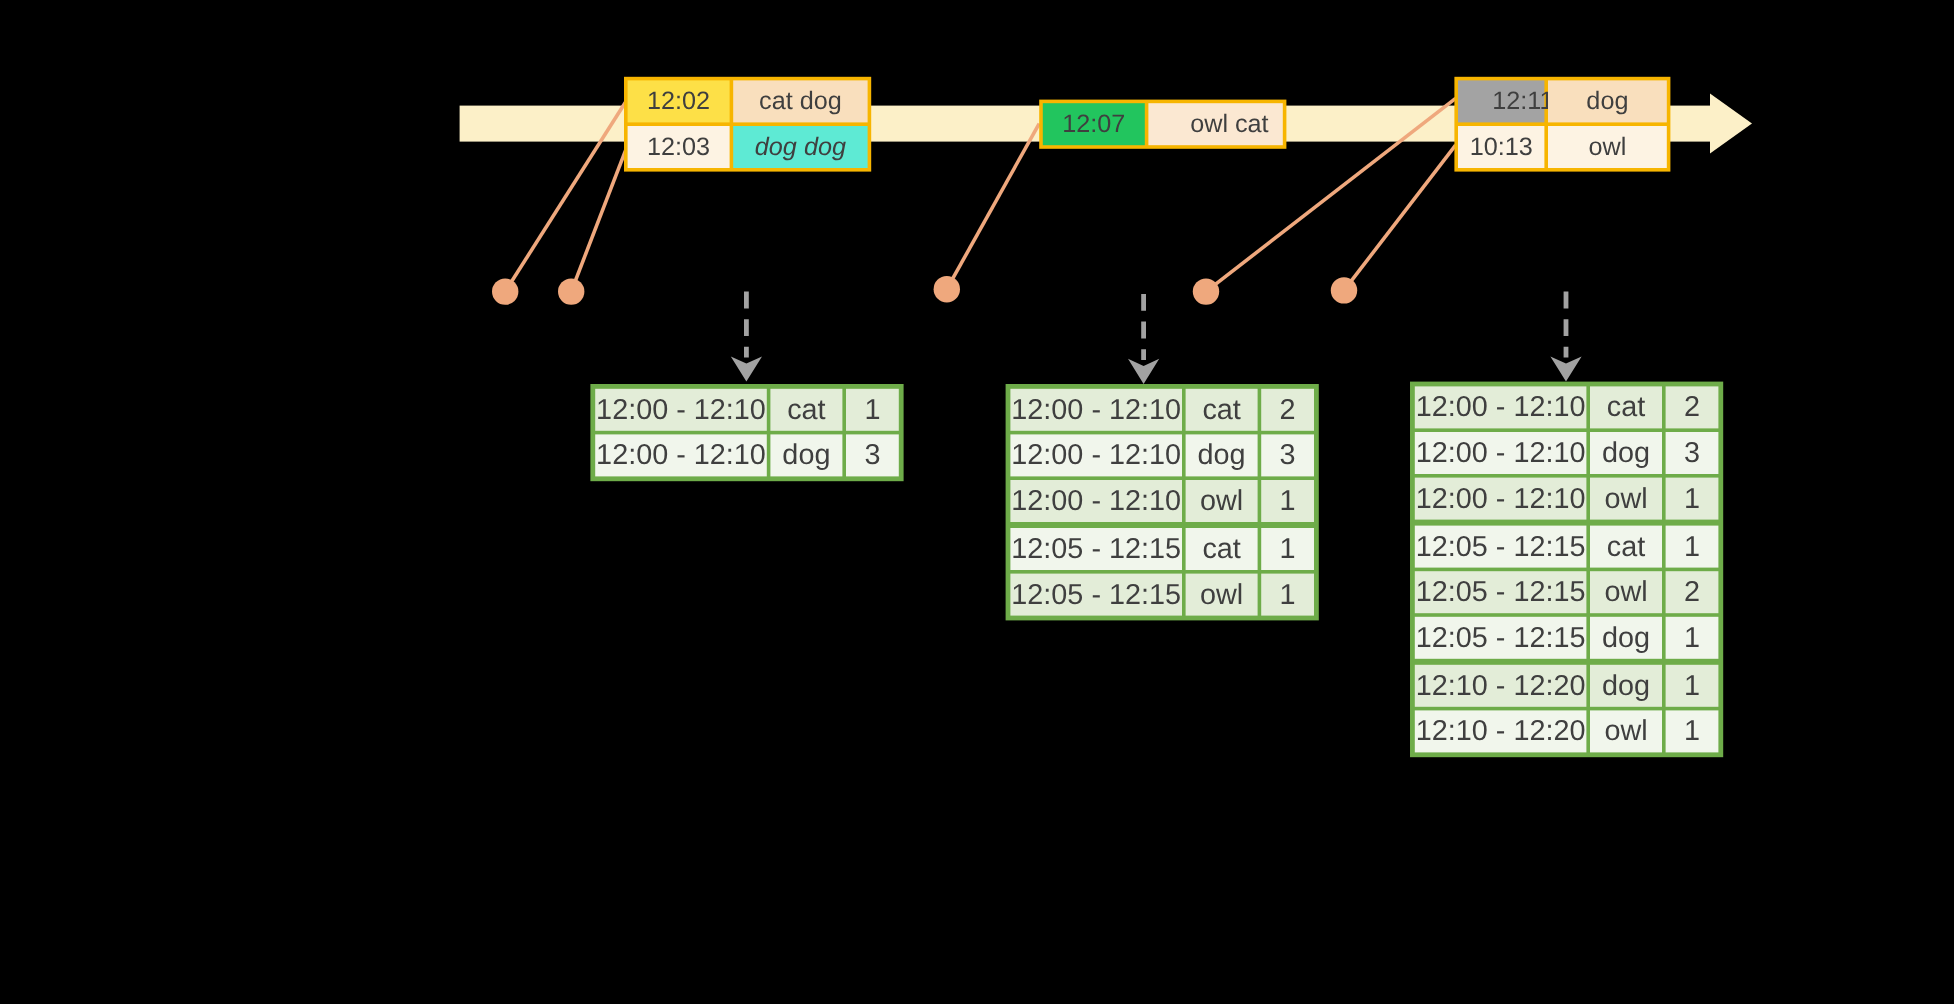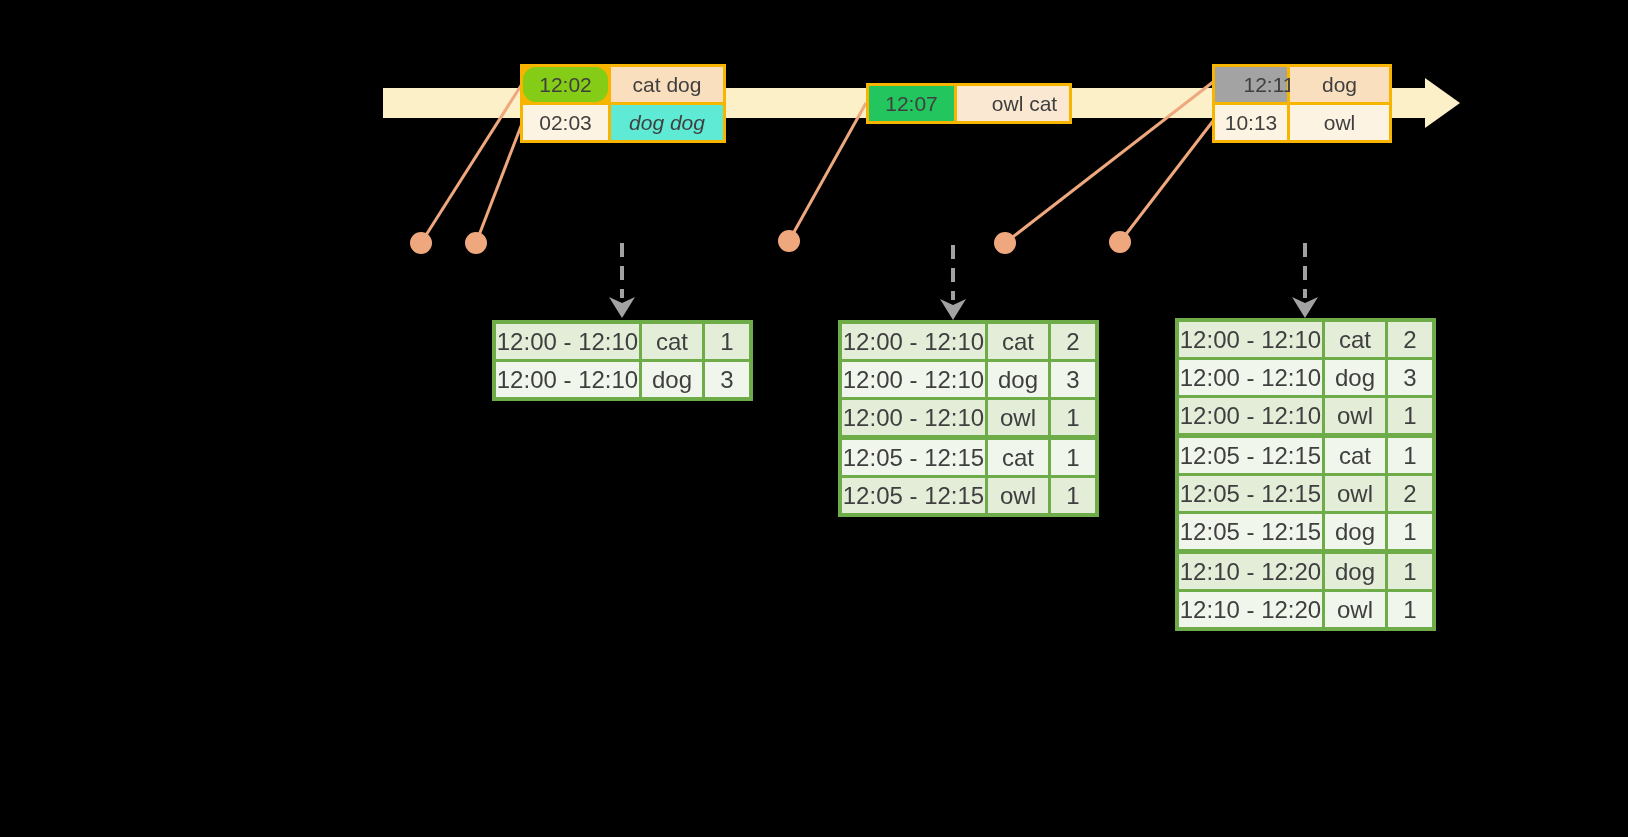--- a/index.html
+++ b/index.html
@@ -74,23 +74,23 @@
       <line x1="953" y1="245" x2="953" y2="300" stroke="var(--trigger-arrow)" stroke-width="4" stroke-dasharray="14 9"></line>
       <polygon points="940,299 953,320 966,299 953,305" fill="var(--trigger-arrow)"></polygon>
 
       <line x1="1305" y1="243" x2="1305" y2="298" stroke="var(--trigger-arrow)" stroke-width="4" stroke-dasharray="14 9"></line>
       <polygon points="1292,297 1305,318 1318,297 1305,303" fill="var(--trigger-arrow)"></polygon>
     </g>
   </svg>
 
   <div id="event-tables">
       <div class="event-table" style="left: 520px; top: 64px; grid-template-columns: 85px 112px;">
-        <div class="event-cell" style="background: #84cc16; border-radius: 13px;">12:02</div>
+        <div class="event-cell" style="background: #fde047;">12:02</div>
         <div class="event-cell" style="background: rgb(249, 223, 189);">cat dog</div>
-        <div class="event-cell" style="background: rgb(253, 243, 227);">02:03</div>
+        <div class="event-cell" style="background: rgb(253, 243, 227);">12:03</div>
         <div class="event-cell" style="background: #5eead4; font-style: italic;">dog dog</div>
       </div>
       <div class="event-table" style="left: 866px; top: 83px; grid-template-columns: 85px 112px;">
         <div class="event-cell" style="background: #22c55e;">12:07</div>
         <div class="event-cell" style="background: rgb(251, 232, 210); padding-left: 23px;">owl cat</div>
       </div>
       <div class="event-table" style="left: 1212px; top: 64px; grid-template-columns: 72px 99px;">
         <div class="event-cell" style="background: #a3a3a3; padding-left: 36px;">12:11</div>
         <div class="event-cell" style="background: rgb(249, 223, 189);">dog</div>
         <div class="event-cell" style="background: rgb(253, 243, 227);">10:13</div>

